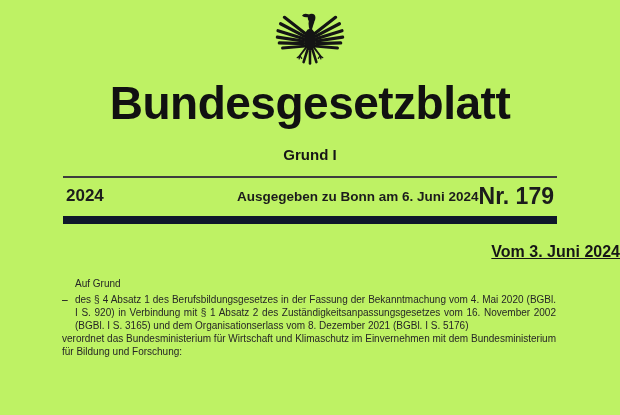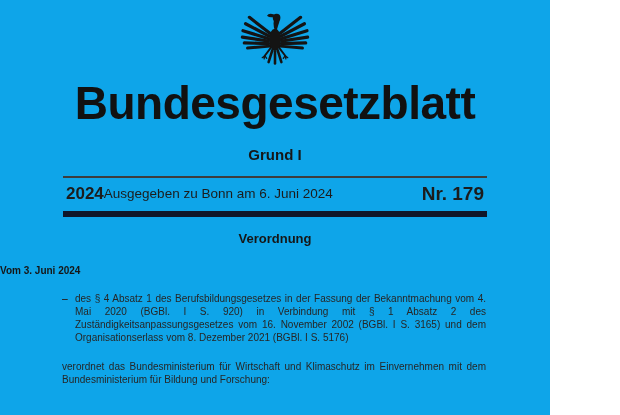--- a/index.html
+++ b/index.html
@@ -1,19 +1,19 @@
 <!DOCTYPE html>
 <html><head>
 <meta charset="utf-8">
 <style>
   html,body { margin:0; padding:0; background:#ffffff; }
   .page {
     position:relative;
-    width:550px; height:415px;
-    background:#0ea5e9;
+    width:620px; height:415px;
+    background:#bef264;
     overflow:hidden;
     font-family:"Liberation Sans", sans-serif;
     color:#1c1c1c;
     -webkit-font-smoothing:antialiased;
   }
   .eagle-wrap { width:78px; height:64px; margin:9px auto 0 auto; }
   .eagle-wrap svg { display:block; width:100%; height:100%; }
 
   .masthead-title {
     margin:5px 0 0 0;
@@ -28,58 +28,59 @@
     margin-top:16px;
     text-align:center;
     font-size:15px;
     font-weight:bold;
     color:#161616;
   }
 
   .issue-bar {
     margin:13px 63px 4px 63px;
     border-top:2px solid #3d3d3d;
-    border-bottom:6px solid #0f172a;
+    border-bottom:8px solid #0f172a;
   }
   .issue-row {
     display:flex;
     align-items:center;
     padding:5px 3px 6px 3px;
   }
   .issue-year   { flex:0 0 auto; font-size:17px; font-weight:bold; }
-  .issue-center { flex:1 1 auto; text-align:left; font-size:13.5px; font-weight:normal; }
-  .issue-number { flex:0 0 auto; font-size:19px; font-weight:bold; }
+  .issue-center { flex:1 1 auto; text-align:right; font-size:13.5px; font-weight:bold; }
+  .issue-number { flex:0 0 auto; font-size:23px; font-weight:bold; }
 
   .doc-title {
     margin-top:14px;
     text-align:center;
     font-size:13px;
     font-weight:bold;
     line-height:15px;
     color:#161616;
   }
   .doc-date {
     margin-top:19px;
-    text-align:left;
-    font-size:10px;
+    text-align:right;
+    font-size:16px;
     font-weight:bold;
     color:#161616;
+    text-decoration:underline;
   }
 
   .body-text {
     margin:16px 64px 0 62px;
     font-size:10px;
     line-height:13px;
     text-align:justify;
     color:#262626;
   }
   .intro-par { margin:0; text-indent:13px; }
   .list-item { position:relative; padding-left:13px; margin-top:3px; }
   .dash-marker { position:absolute; left:0; top:0; }
-  .closing-par { margin:16px 0 0 0; }
+  .closing-par { margin:0 0 0 0; }
 </style>
 </head>
 <body>
 
 <div class="page">
 
   <div class="eagle-wrap">
     <svg viewBox="0 0 120 100" xmlns="http://www.w3.org/2000/svg" aria-hidden="true">
       <g stroke="#141414" fill="none" stroke-linecap="round">
 
@@ -124,26 +125,26 @@
 
   <div class="issue-bar">
     <div class="issue-row">
       <span class="issue-year">2024</span>
       <span class="issue-center">Ausgegeben zu Bonn am 6. Juni 2024</span>
       <span class="issue-number">Nr. 179</span>
     </div>
   </div>
 
   <div class="doc-title">
-    <div>Verordnung</div>
   </div>
 
   <div class="doc-date">Vom 3. Juni 2024</div>
 
   <div class="body-text">
+    <p class="intro-par">Auf Grund</p>
 
     <div class="list-item">
       <span class="dash-marker">–</span>
     </div>
 
     <div class="list-item">
       <span class="dash-marker">–</span>
       <span>des § 4 Absatz 1 des Berufsbildungsgesetzes in der Fassung der Bekanntmachung vom 4. Mai 2020 (BGBl. I S. 920) in Verbindung mit § 1 Absatz 2 des Zuständigkeitsanpassungsgesetzes vom 16. November 2002 (BGBl. I S. 3165) und dem Organisationserlass vom 8. Dezember 2021 (BGBl. I S. 5176)</span>
     </div>
 

